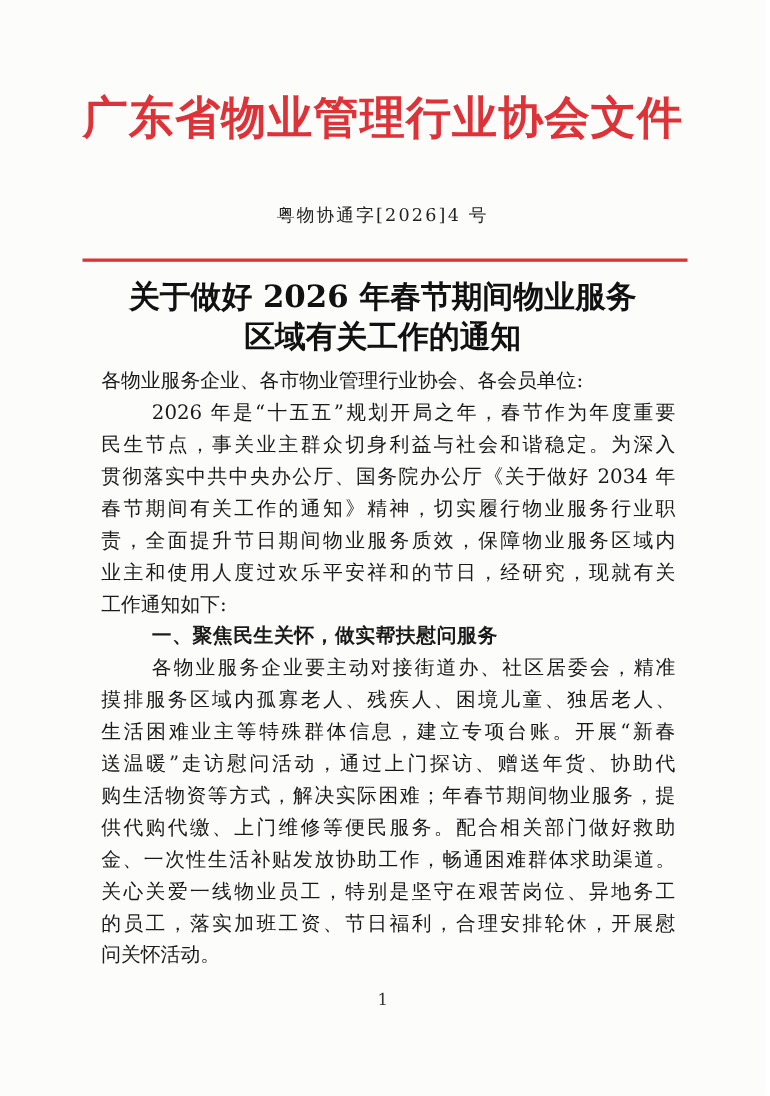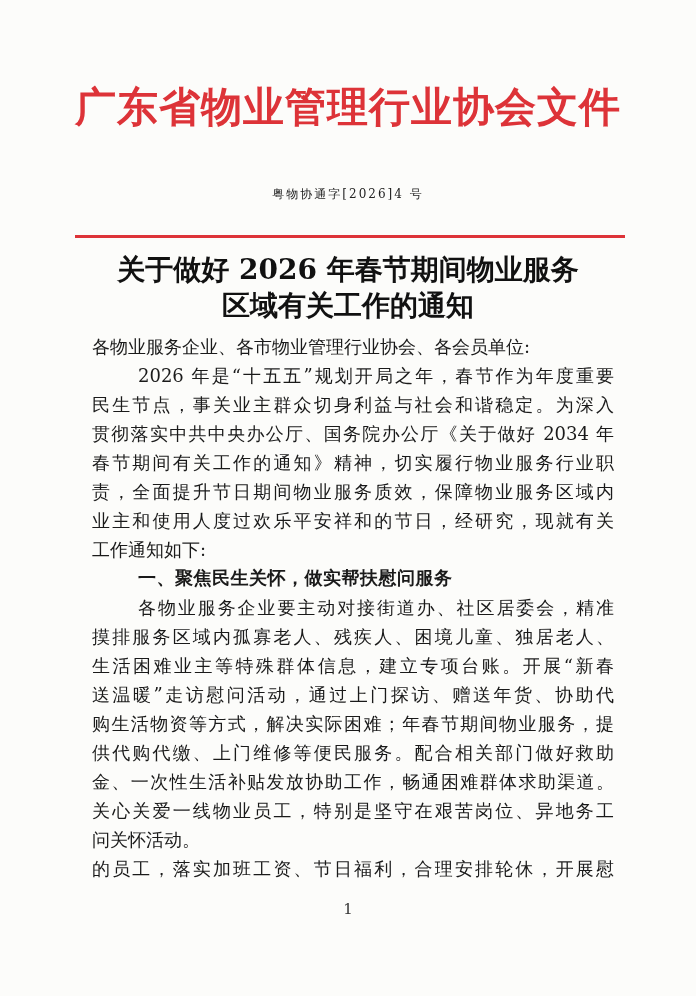--- a/index.html
+++ b/index.html
@@ -27,21 +27,21 @@
     letter-spacing: 1px;
     color: var(--accent, #dd3338);
     white-space: nowrap;
   }
   .doc-number {
     position: absolute;
     top: 186px;
     left: 0;
     width: 100%;
     text-align: center;
-    font-size: 12px;
+    font-size: 16px;
     letter-spacing: 2px;
     color: #222;
   }
   .red-line {
     position: absolute;
     top: 235px;
     left: 75px;
     width: 550px;
     height: 3px;
     background: var(--accent, #dd3338);
@@ -122,19 +122,19 @@
     <div class="line">工作通知如下:</div>
     <div class="line indent heading">一、聚焦民生关怀，做实帮扶慰问服务</div>
     <div class="line just indent">各物业服务企业要主动对接街道办、社区居委会，精准</div>
     <div class="line just">摸排服务区域内孤寡老人、残疾人、困境儿童、独居老人、</div>
     <div class="line just">生活困难业主等特殊群体信息，建立专项台账。开展“新春</div>
     <div class="line just">送温暖”走访慰问活动，通过上门探访、赠送年货、协助代</div>
     <div class="line just">购生活物资等方式，解决实际困难；年春节期间物业服务，提</div>
     <div class="line just">供代购代缴、上门维修等便民服务。配合相关部门做好救助</div>
     <div class="line just">金、一次性生活补贴发放协助工作，畅通困难群体求助渠道。</div>
     <div class="line just">关心关爱一线物业员工，特别是坚守在艰苦岗位、异地务工</div>
+    <div class="line just">的员工，落实加班工资、节日福利，合理安排轮休，开展慰</div>
     <div class="line">问关怀活动。</div>
-    <div class="line just">的员工，落实加班工资、节日福利，合理安排轮休，开展慰</div>
   </div>
 
   <div class="page-number">1</div>
 
 </div>
 
 </body></html>

